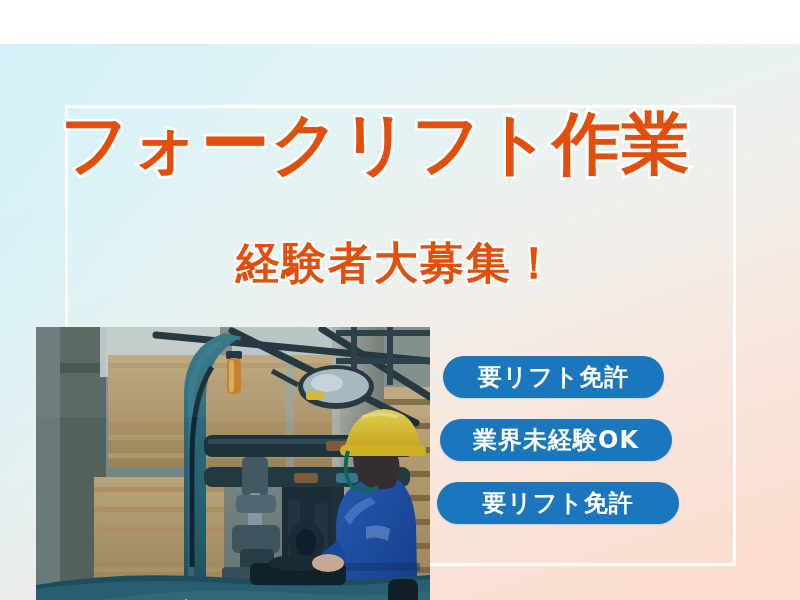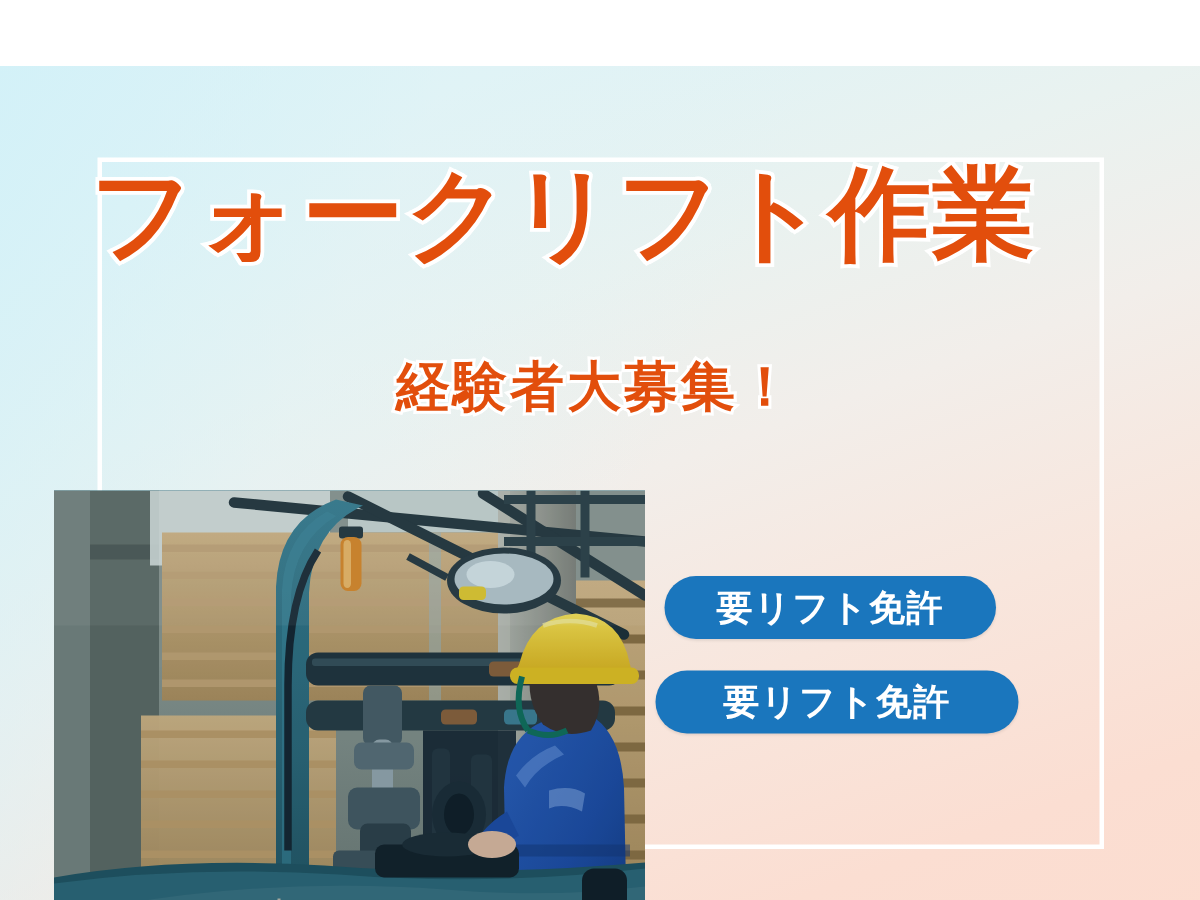--- a/index.html
+++ b/index.html
@@ -73,21 +73,21 @@
        2px 2px 0 #fff, -2px 2px 0 #fff, 2px -2px 0 #fff, -2px -2px 0 #fff;
   }
 
   
   .subtitle {
     position: absolute;
     left: 62px;
     top: 190px;
     width: 670px;
     text-align: center;
-    font-size: 36px;
+    font-size: 44px;
     font-weight: 700;
     letter-spacing: 2px;
     color: #e24e0c;
     white-space: nowrap;
     -webkit-text-stroke: 4px #ffffff;
     paint-order: stroke fill;
     text-shadow:
        1.5px 0 0 #fff, -1.5px 0 0 #fff, 0 1.5px 0 #fff, 0 -1.5px 0 #fff,
        1.5px 1.5px 0 #fff, -1.5px 1.5px 0 #fff, 1.5px -1.5px 0 #fff, -1.5px -1.5px 0 #fff;
   }
@@ -101,21 +101,21 @@
     height: 295px;
     overflow: hidden;
     background: #2d6f82;
   }
   .photo svg { display: block; width: 100%; height: 100%; }
 
   
   .badge-stack {
     position: absolute;
     left: 437px;
-    top: 340px;
+    top: 312px;
     width: 250px;
   }
   .badge {
     position: relative;
     display: block;
     box-sizing: border-box;
     height: 42px;
     border-radius: 21px;
     background: #1a76bd;
     color: #ffffff;
@@ -317,16 +317,17 @@
         <rect x="352" y="252" width="30" height="44" rx="8" fill="#101820"></rect>
 
         <rect x="0" y="0" width="394" height="295" fill="#0e4b63" opacity="0.13"></rect>
         <rect x="0" y="0" width="394" height="90" fill="#ffffff" opacity="0.05"></rect>
       </g>
     </svg>
   </div>
 
   <div class="badge-stack">
     <span class="badge badge-0">要リフト免許</span>
+    <span class="badge badge-1">業界未経験OK</span>
     <span class="badge badge-2">要リフト免許</span>
   </div>
 
 </div>
 
 </body></html>

